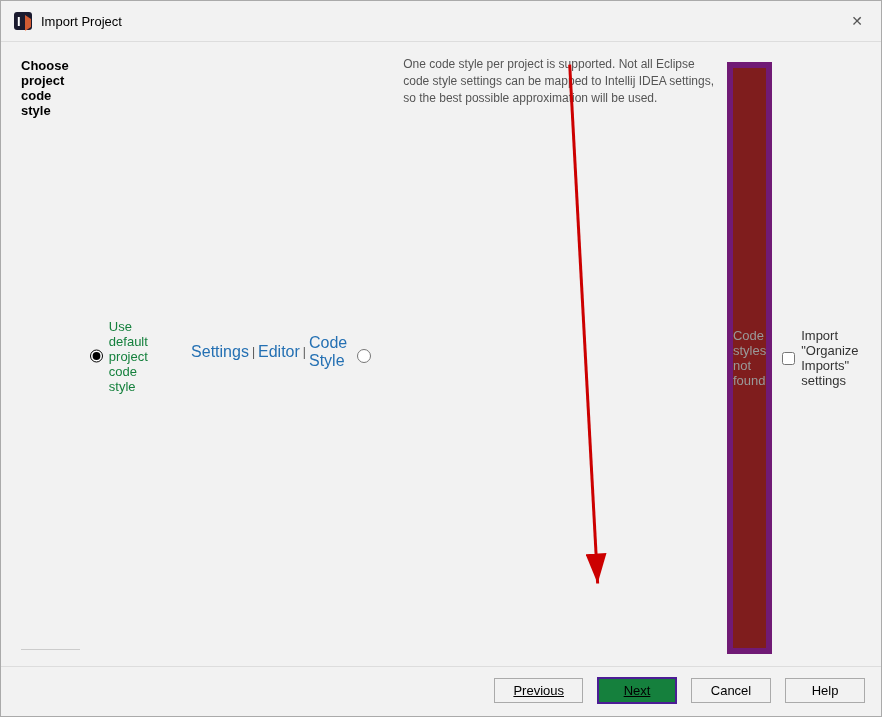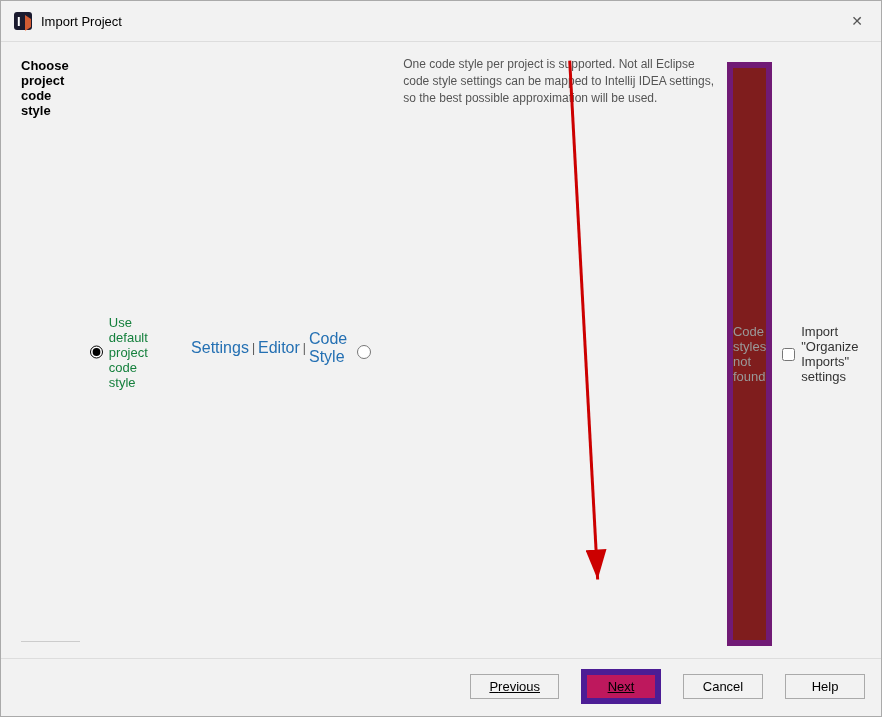--- a/index.html
+++ b/index.html
@@ -149,38 +149,38 @@
       top: 0;
       left: 0;
       width: 100%;
       height: 100%;
       pointer-events: none;
     }
     .footer {
       display: flex;
       align-items: center;
       justify-content: flex-end;
-      gap: 22px;
+      gap: 14px;
       padding: 10px 16px 12px 16px;
       background: #f2f2f2;
       border-top: 1px solid #ddd;
     }
     .footer-btn {
       padding: 4px 18px;
       font-size: 13px;
       cursor: pointer;
       border: 1px solid #aaa;
       background: #f2f2f2;
       color: #000;
       min-width: 80px;
       text-align: center;
     }
     .footer-btn.primary {
-      border: 6px solid #4c1d95;
-      background: #be185d;
+      border: 2px solid #4c1d95;
+      background: #15803d;
     }
     .footer-btn span {
       text-decoration: underline;
     }
   </style>
 </head>
 <body>
 
 <div class="dialog">
 

